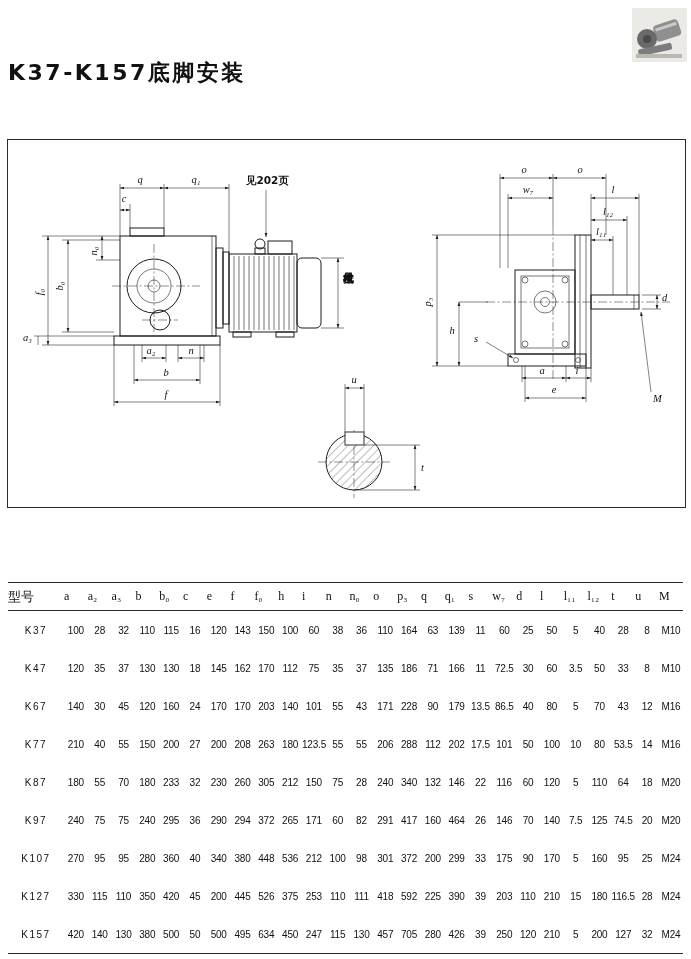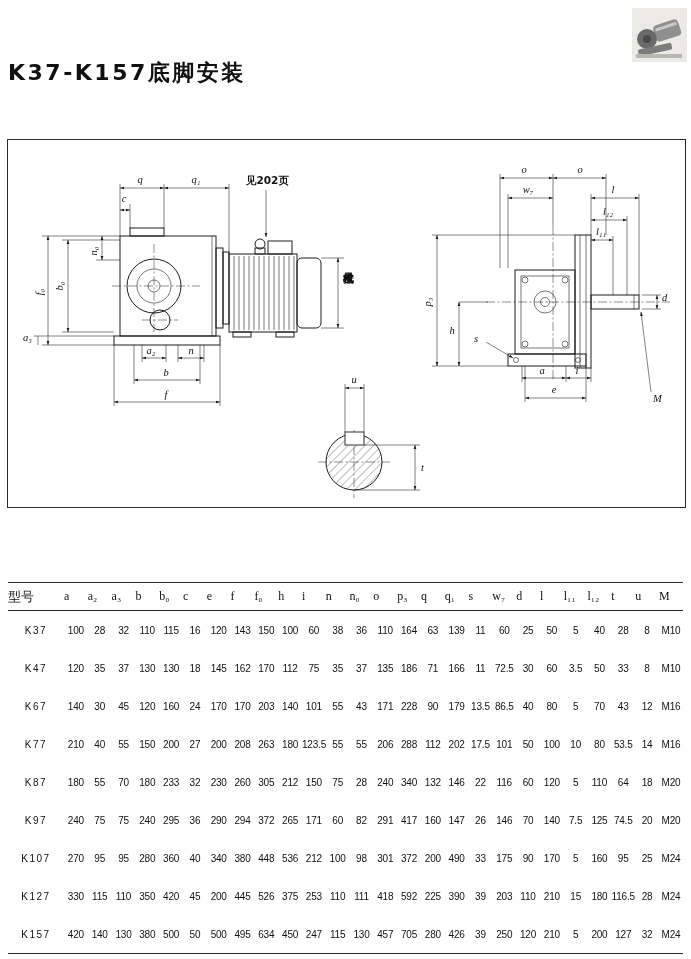--- a/index.html
+++ b/index.html
@@ -445,21 +445,21 @@
         <td>290</td>
         <td>294</td>
         <td>372</td>
         <td>265</td>
         <td>171</td>
         <td>60</td>
         <td>82</td>
         <td>291</td>
         <td>417</td>
         <td>160</td>
-        <td>147</td>
+        <td>464</td>
         <td>26</td>
         <td>146</td>
         <td>70</td>
         <td>140</td>
         <td>7.5</td>
         <td>125</td>
         <td>74.5</td>
         <td>20</td>
         <td>M20</td>
       </tr>
@@ -474,21 +474,21 @@
         <td>340</td>
         <td>380</td>
         <td>448</td>
         <td>536</td>
         <td>212</td>
         <td>100</td>
         <td>98</td>
         <td>301</td>
         <td>372</td>
         <td>200</td>
-        <td>490</td>
+        <td>299</td>
         <td>33</td>
         <td>175</td>
         <td>90</td>
         <td>170</td>
         <td>5</td>
         <td>160</td>
         <td>95</td>
         <td>25</td>
         <td>M24</td>
       </tr>

